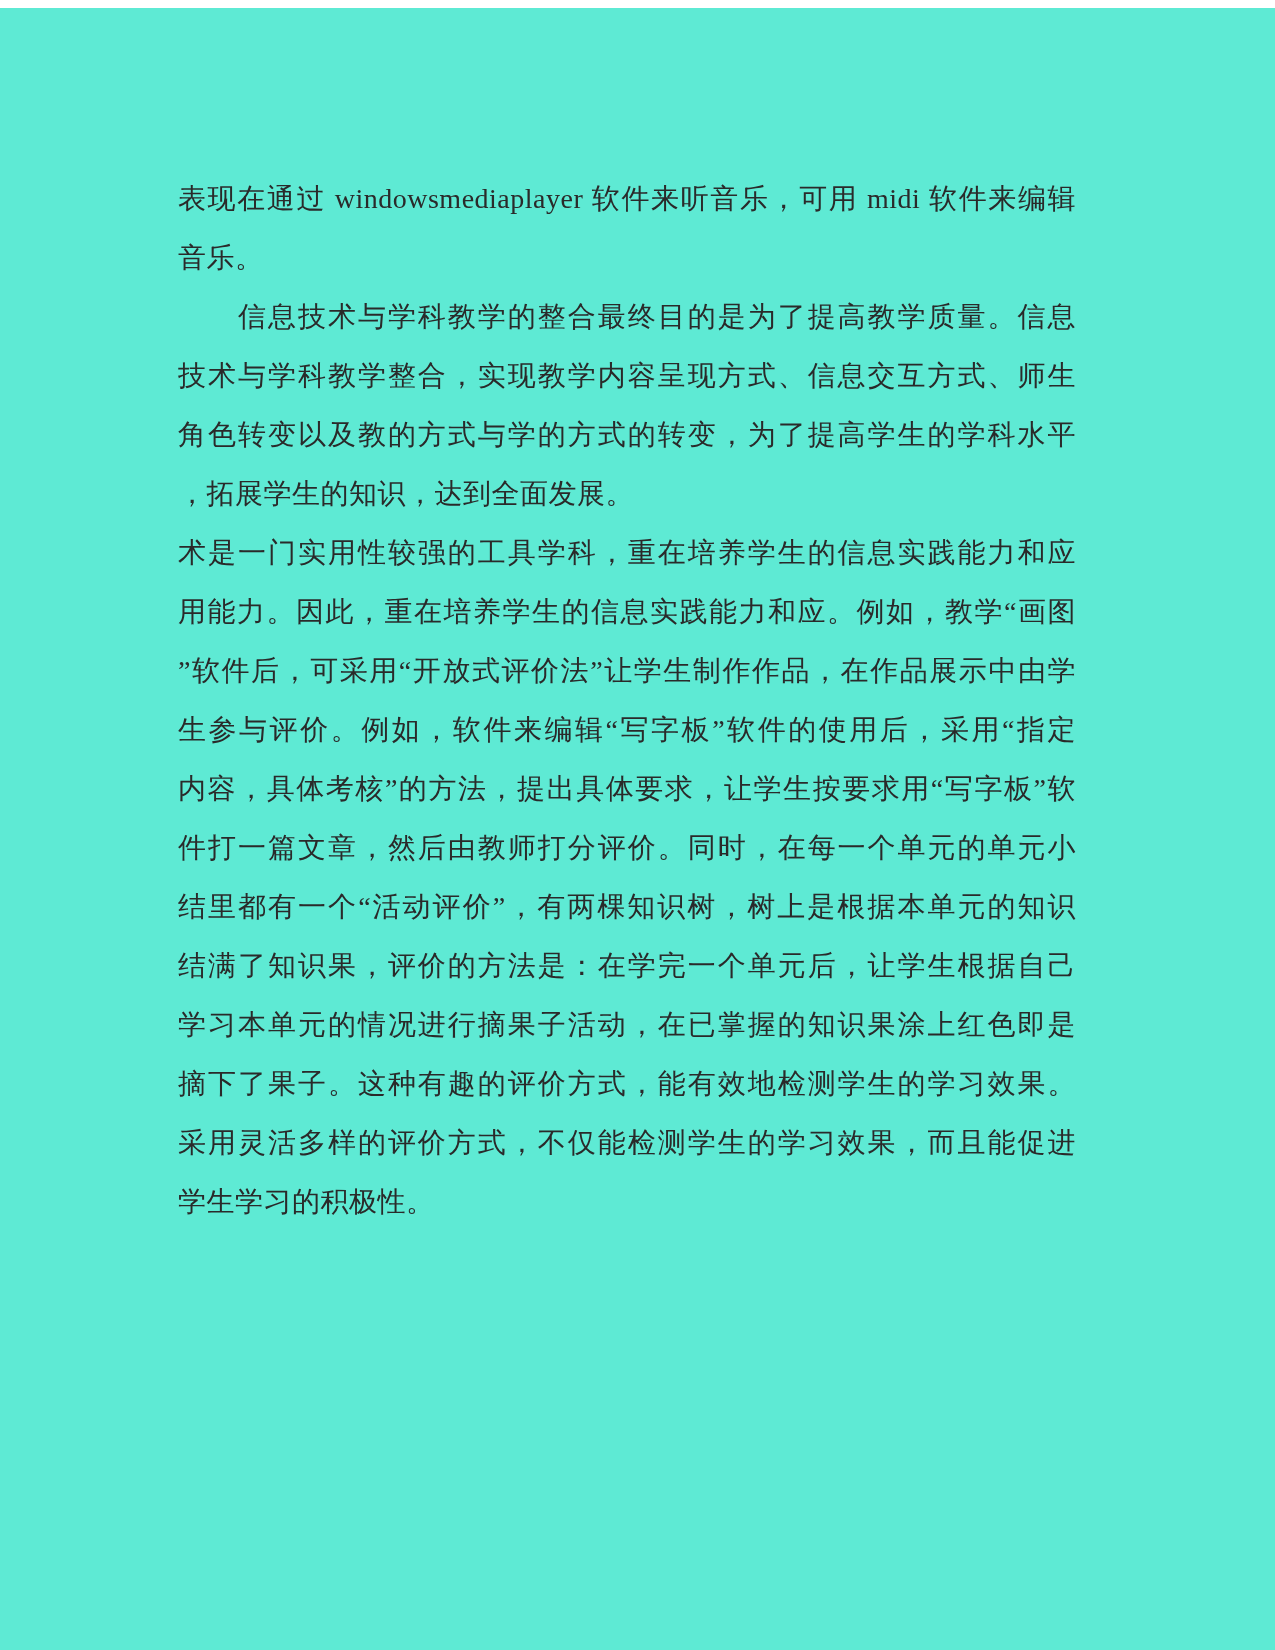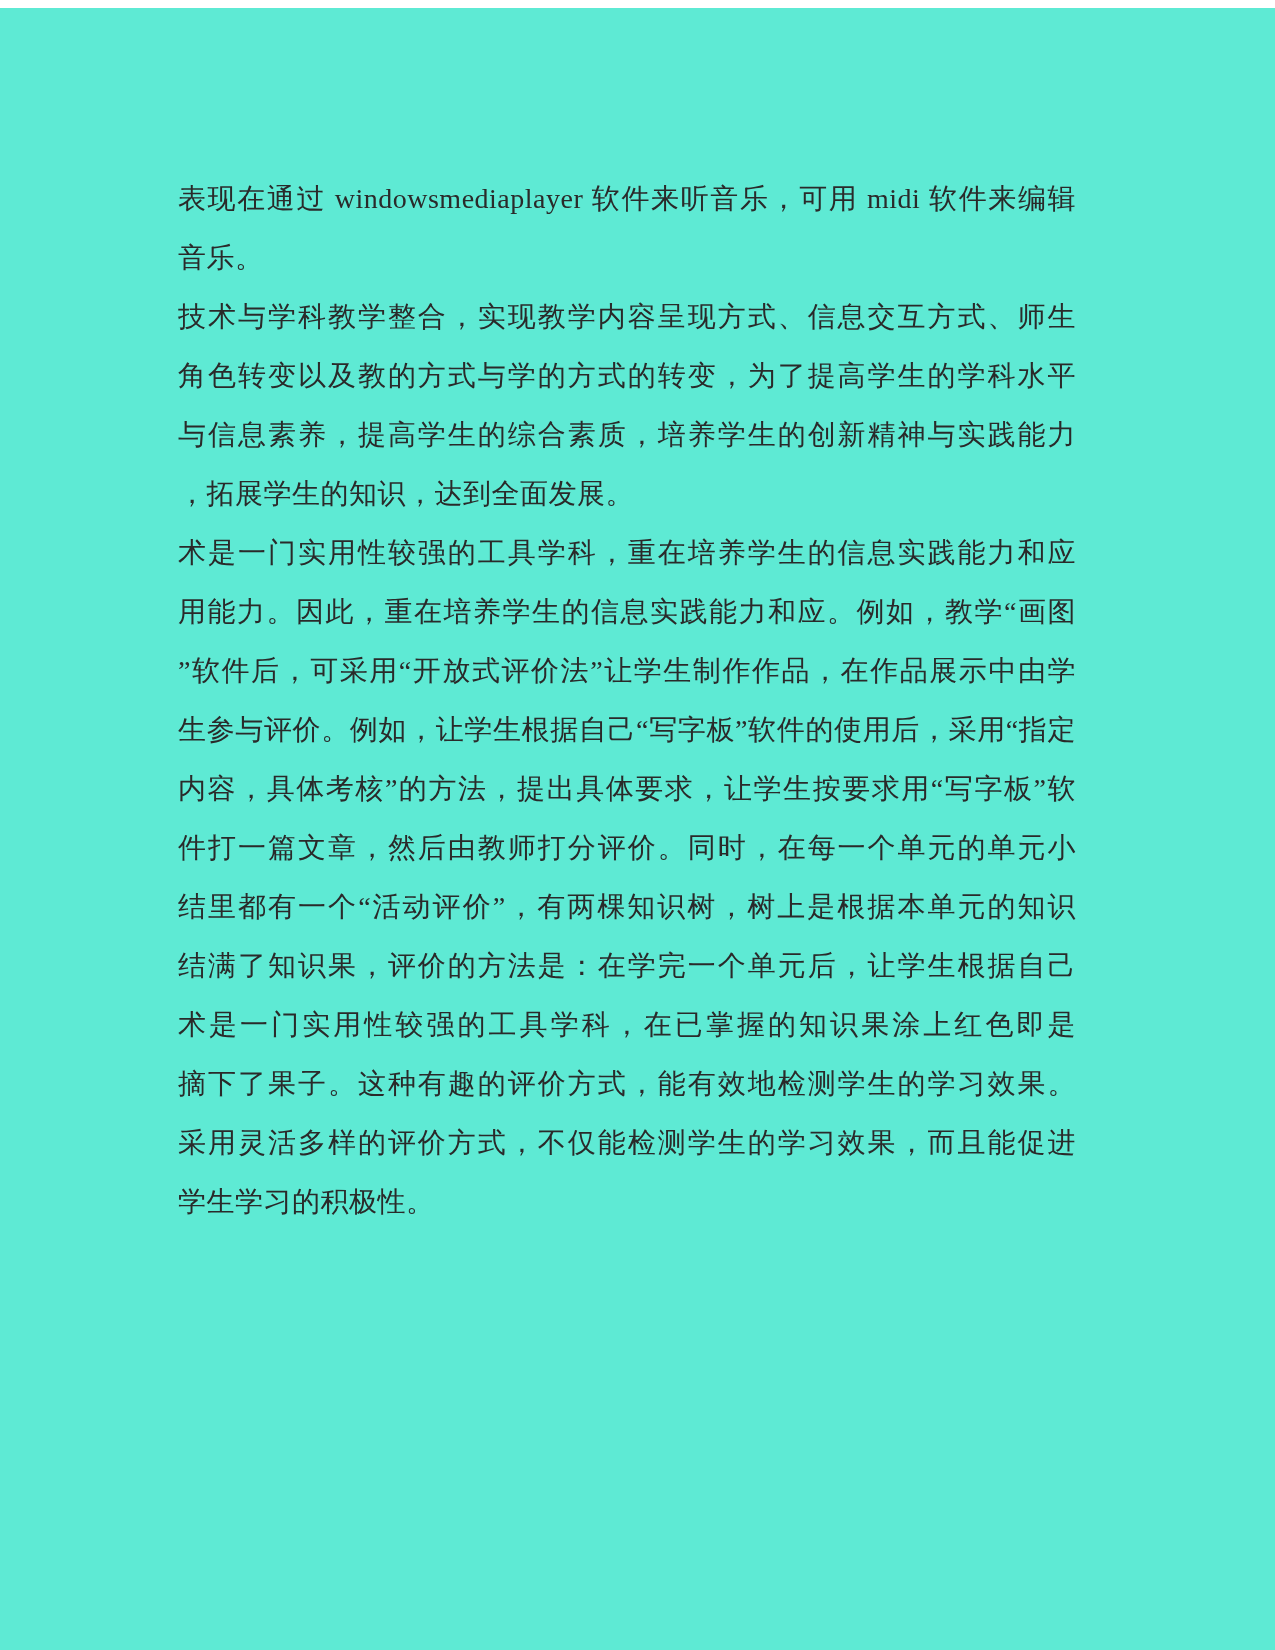--- a/index.html
+++ b/index.html
@@ -54,33 +54,33 @@
 </head>
 <body style="background: rgb(255, 255, 255);">
 
 <div class="doc-page">
   <div class="doc-body" id="doc-body" style="color: rgb(42, 42, 42);">
       <div class="doc-paragraph">
         <div class="text-line justify">表现在通过 windowsmediaplayer 软件来听音乐，可用 midi 软件来编辑</div>
         <div class="text-line left">音乐。</div>
       </div>
       <div class="doc-paragraph">
+        <div class="text-line justify">　　信息技术与学科教学的整合最终目的是为了提高教学质量。信息</div>
         <div class="text-line justify">技术与学科教学整合，实现教学内容呈现方式、信息交互方式、师生</div>
         <div class="text-line justify">角色转变以及教的方式与学的方式的转变，为了提高学生的学科水平</div>
-        <div class="text-line justify">与信息素养，提高学生的综合素质，培养学生的创新精神与实践能力</div>
         <div class="text-line left">，拓展学生的知识，达到全面发展。</div>
       </div>
       <div class="doc-paragraph">
         <div class="text-line justify">术是一门实用性较强的工具学科，重在培养学生的信息实践能力和应</div>
         <div class="text-line justify">用能力。因此，重在培养学生的信息实践能力和应。例如，教学“画图</div>
         <div class="text-line justify">”软件后，可采用“开放式评价法”让学生制作作品，在作品展示中由学</div>
-        <div class="text-line justify">生参与评价。例如，让学生根据自己“写字板”软件的使用后，采用“指定</div>
+        <div class="text-line justify">生参与评价。例如，软件来编辑“写字板”软件的使用后，采用“指定</div>
         <div class="text-line justify">内容，具体考核”的方法，提出具体要求，让学生按要求用“写字板”软</div>
         <div class="text-line justify">件打一篇文章，然后由教师打分评价。同时，在每一个单元的单元小</div>
         <div class="text-line justify">结里都有一个“活动评价”，有两棵知识树，树上是根据本单元的知识</div>
         <div class="text-line justify">结满了知识果，评价的方法是：在学完一个单元后，让学生根据自己</div>
-        <div class="text-line justify">术是一门实用性较强的工具学科，在已掌握的知识果涂上红色即是</div>
+        <div class="text-line justify">学习本单元的情况进行摘果子活动，在已掌握的知识果涂上红色即是</div>
         <div class="text-line justify">摘下了果子。这种有趣的评价方式，能有效地检测学生的学习效果。</div>
         <div class="text-line justify">采用灵活多样的评价方式，不仅能检测学生的学习效果，而且能促进</div>
         <div class="text-line left">学生学习的积极性。</div>
       </div>
     </div>
 </div>
 
 </body></html>

